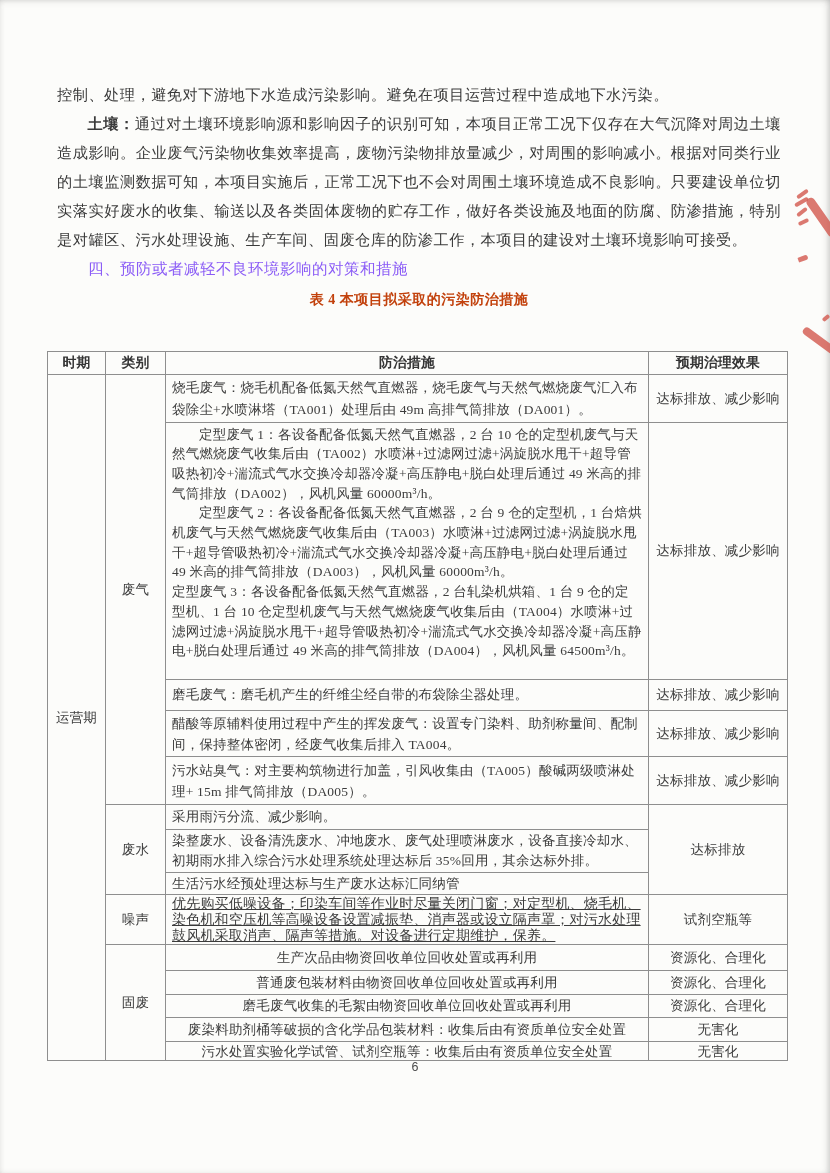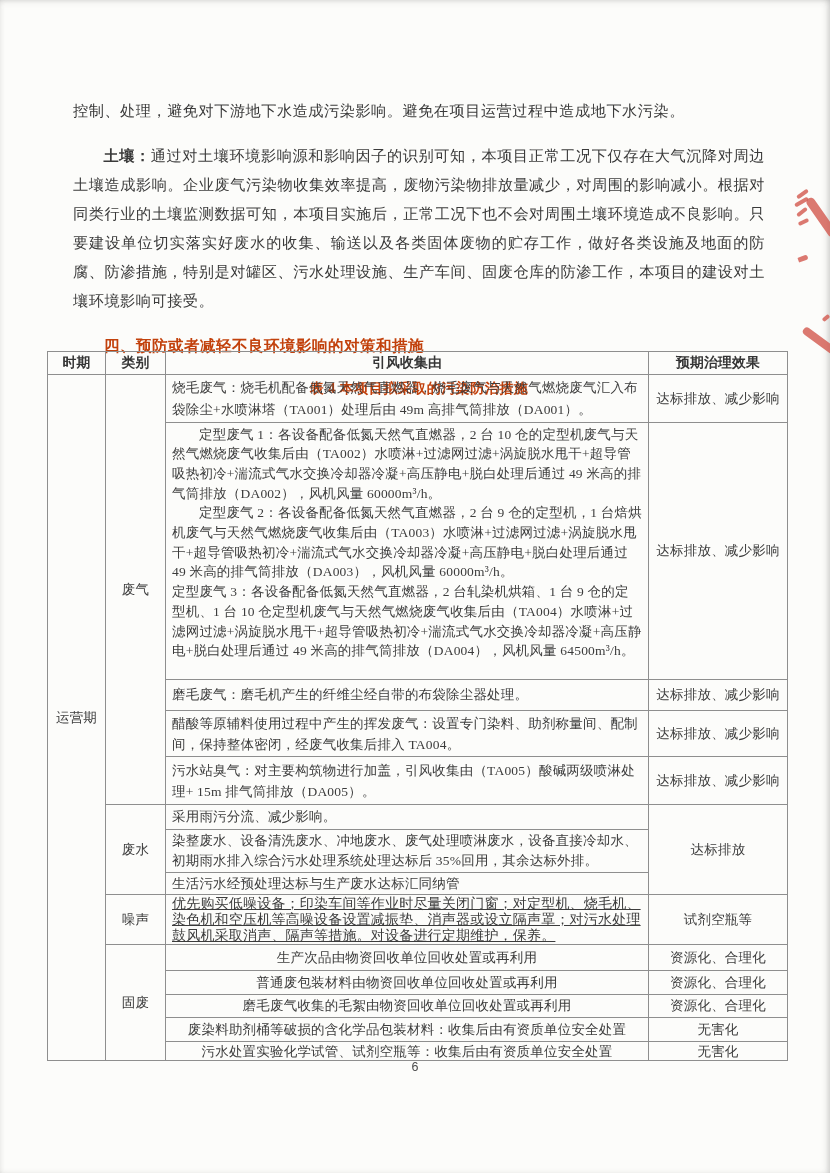--- a/index.html
+++ b/index.html
@@ -14,28 +14,28 @@
     box-shadow:inset -4px 0 7px -3px rgba(90,90,90,.35),
                inset 0 4px 7px -4px rgba(120,120,120,.25),
                inset 4px 0 6px -5px rgba(120,120,120,.2);
   }
   
   .body-text{
     position:absolute;left:57px;top:80px;width:724px;
     font-size:15.2px;line-height:29px;letter-spacing:.5px;
     text-align:justify;
   }
-  .body-text p{margin:16px;}
+  .body-text p{margin:0;}
   .para-indent{text-indent:2em;}
   .lead-term{font-weight:bold;}
   .section-heading{
     margin:8px 0 0 0;
     padding-left:2em;
-    font-size:15.5px;font-weight:bold;line-height:30px;
-    color:#c2410c;
+    font-size:15.5px;font-weight:normal;line-height:30px;
+    color:#8b5cf6;
     text-align:left;
   }
   .table-caption{
     margin-top:4px;
     text-align:center;
     font-size:14px;font-weight:bold;line-height:24px;
     letter-spacing:.5px;
     color:#c2410c;
   }
   
@@ -106,21 +106,21 @@
     <colgroup>
       <col style="width:58px">
         <col style="width:60px">
         <col style="width:483px">
         <col style="width:139px">
     </colgroup>
     <thead>
       <tr>
         <th>时期</th>
         <th>类别</th>
-        <th>引风收集由</th>
+        <th>防治措施</th>
         <th>预期治理效果</th>
       </tr>
     </thead>
     <tbody>
       <tr style="height:48px">
         <td class="center" rowspan="14">运营期</td>
         <td class="center" rowspan="5">废气</td>
         <td class="measure">
             <div class="clip m-2l">烧毛废气：烧毛机配备低氮天然气直燃器，烧毛废气与天然气燃烧废气汇入布袋除尘+水喷淋塔（TA001）处理后由 49m 高排气筒排放（DA001）。</div>
           </td>

